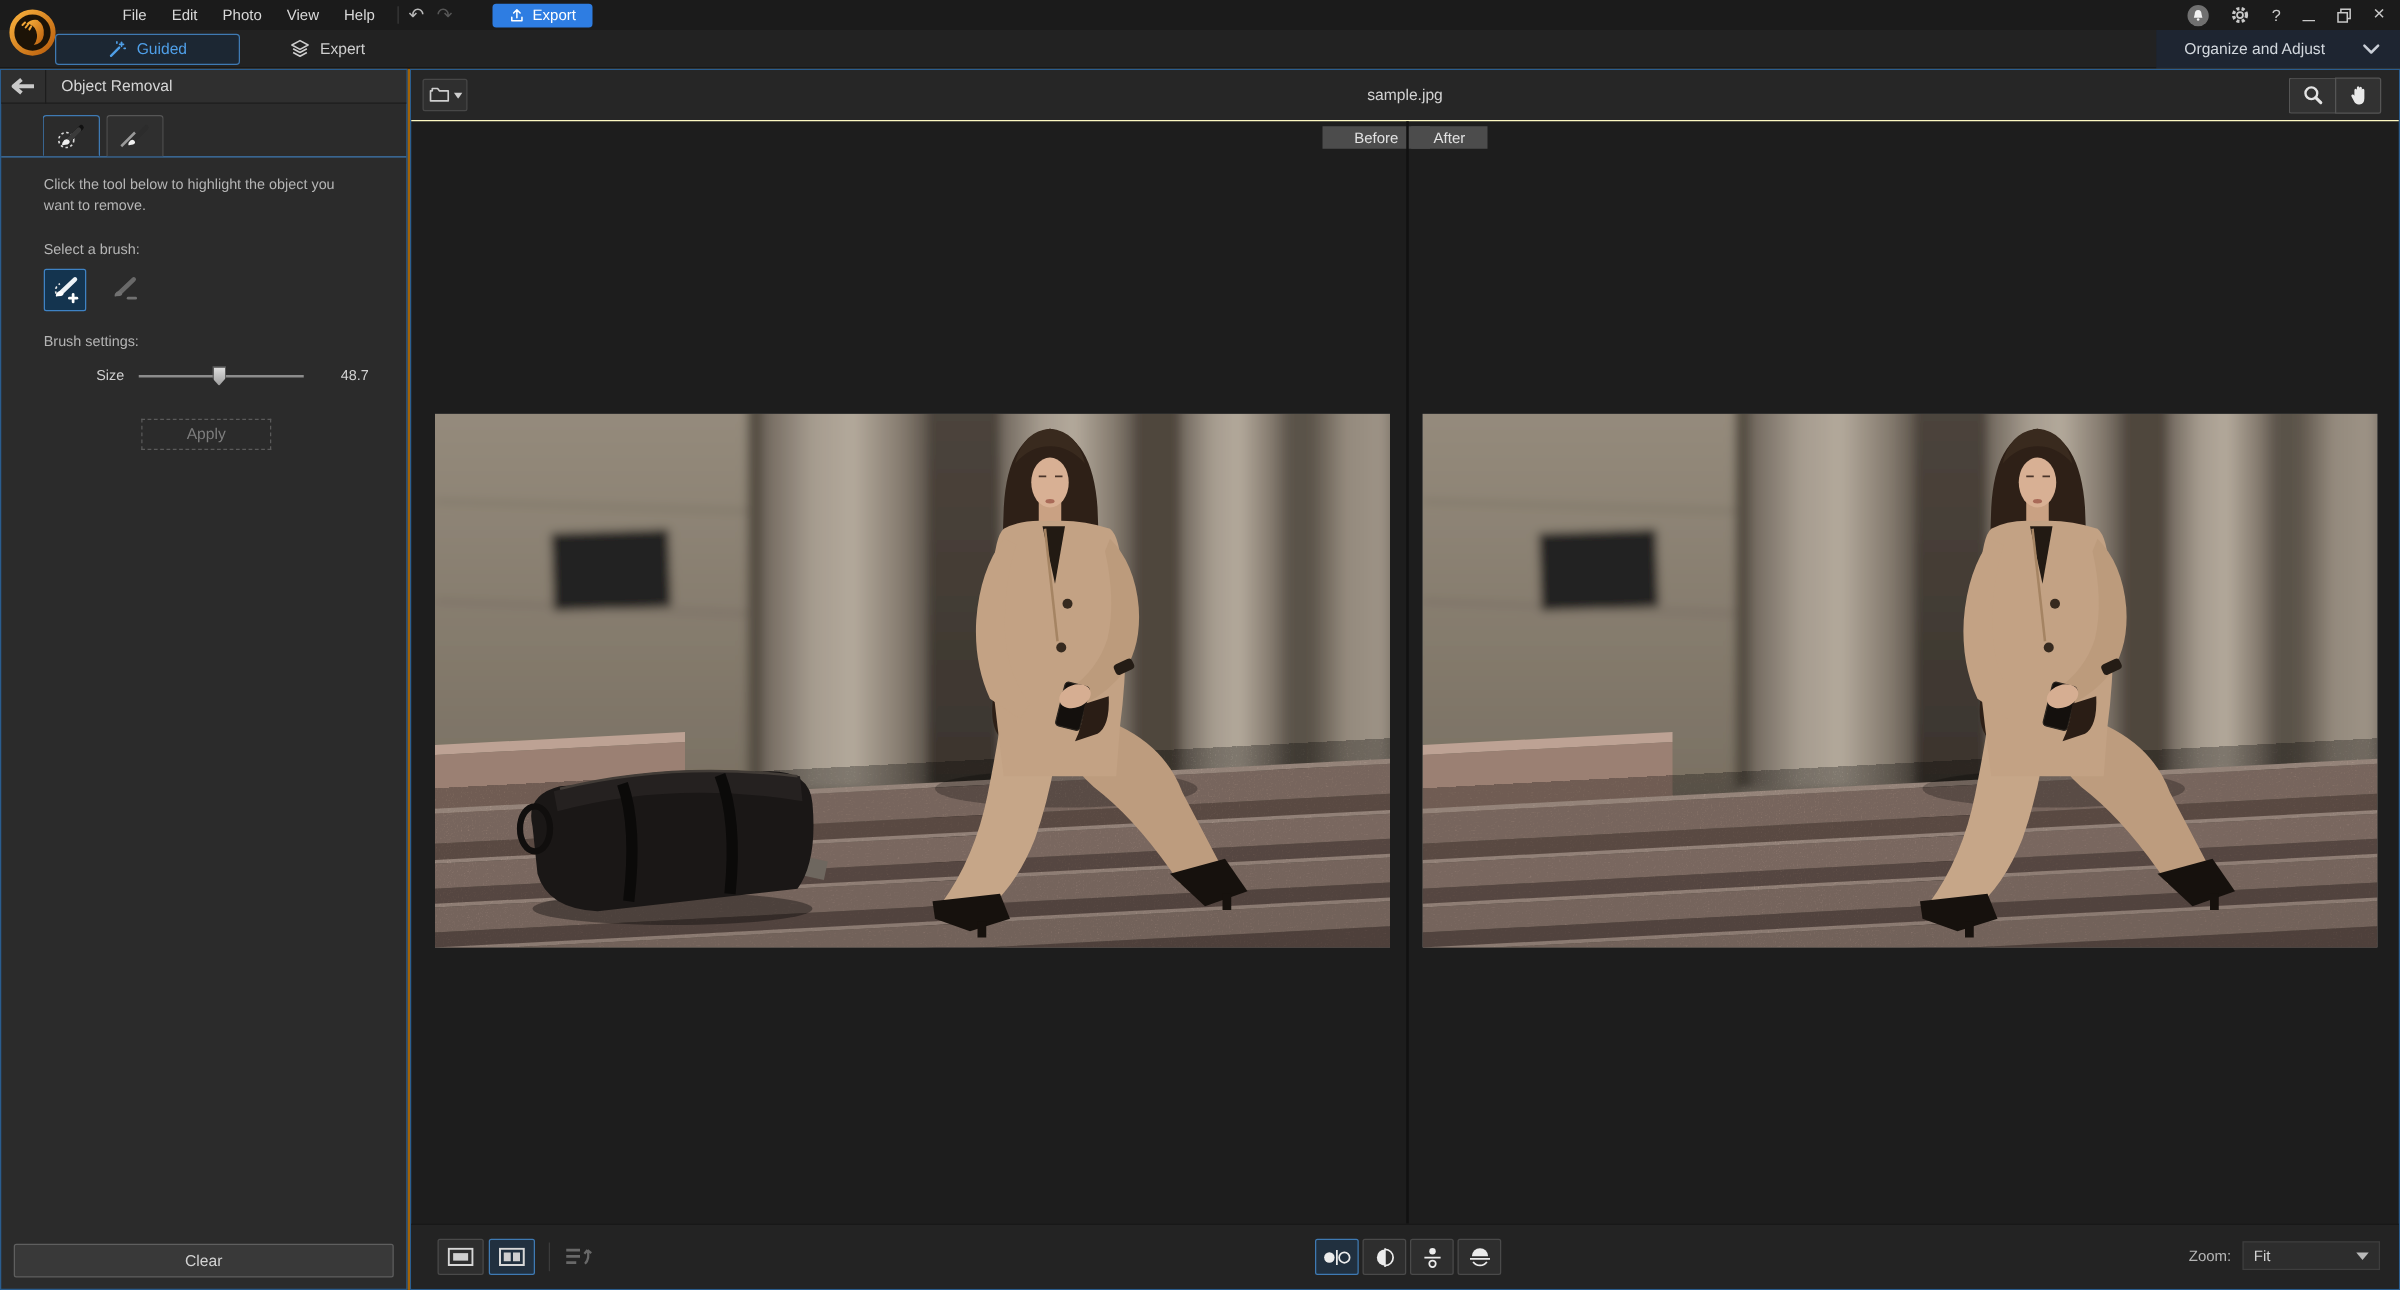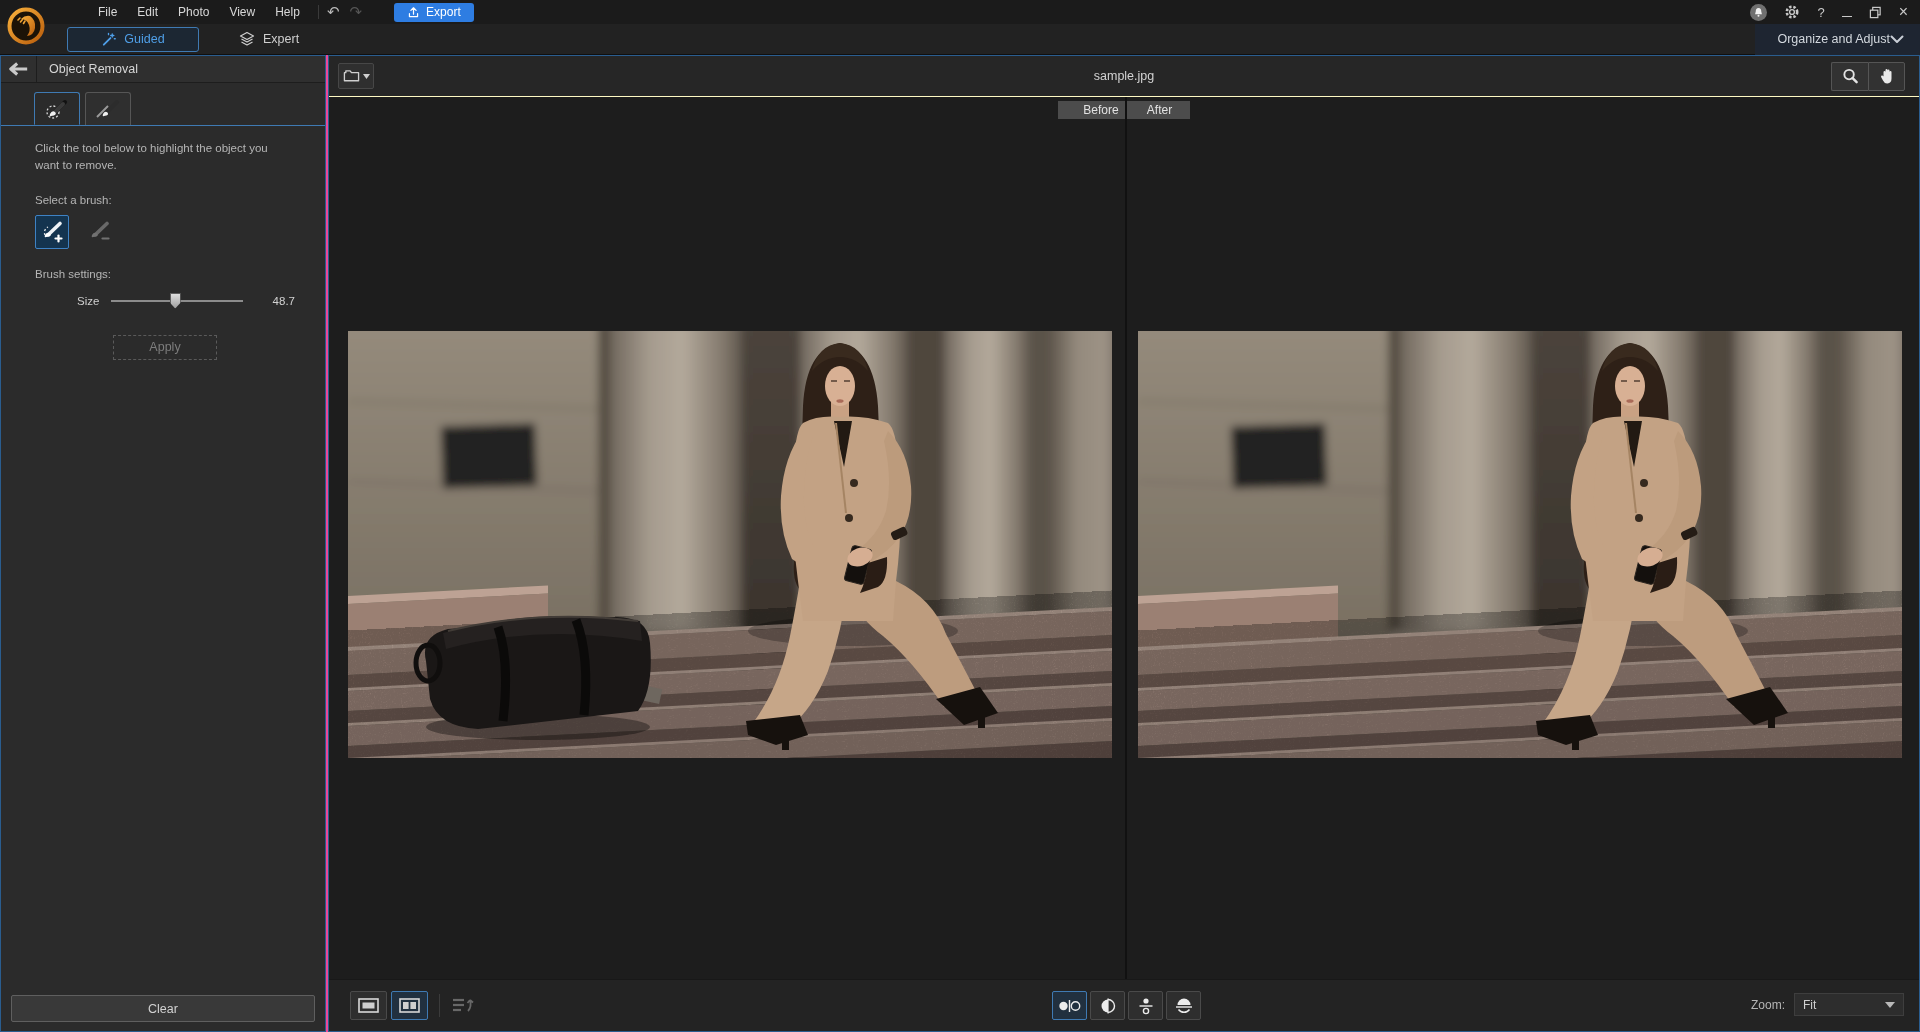--- a/index.html
+++ b/index.html
@@ -17,28 +17,28 @@
   .export-btn { margin-left:32px; background:#2e7de2; color:#fff; border:none; border-radius:3px;
     height:19px; padding:0 13px; font-size:12px; display:flex; align-items:center; gap:6px; cursor:pointer; }
   .win-controls { margin-left:auto; display:flex; align-items:center; gap:17px; padding-right:12px; }
   .bell-wrap { width:17px; height:17px; border-radius:50%; background:#707070; display:flex; align-items:center; justify-content:center; }
   .help-glyph { font-size:13px; color:#c9c9c9; }
   .min-glyph { width:10px; height:1px; background:#c9c9c9; margin-top:8px; }
   .close-glyph { font-size:16px; color:#c9c9c9; line-height:1; }
 
   
   .workspacebar { height:31px; background:#222222; display:flex; align-items:center; border-bottom:1px solid #0f0f0f; position:relative; }
-  .guided-btn { margin-left:67px; height:25px; width:132px; background:#1c2733; border:1px solid #3f7ab3; border-radius:3px;
+  .guided-btn { margin-left:44px; height:25px; width:148px; background:#1c2733; border:1px solid #3f7ab3; border-radius:3px;
     color:#4f9fe8; font-size:12.5px; display:flex; align-items:center; justify-content:center; gap:8px; cursor:pointer; }
   .expert-btn { margin-left:40px; height:25px; color:#cfcfcf; font-size:12.5px; display:flex; align-items:center; gap:8px; background:none; border:none; cursor:pointer; }
   .mode-selector { margin-left:auto; height:31px; background:#1e2531; color:#d3d8de; font-size:12.5px;
-    display:flex; align-items:center; padding:0 16px 0 22px; cursor:pointer; }
+    display:flex; align-items:center; gap:30px; padding:0 16px 0 22px; cursor:pointer; }
 
   
-  .main { position:absolute; top:55px; left:0; right:0; bottom:0; display:flex; gap:2px; background:#ec4899; }
+  .main { position:absolute; top:55px; left:0; right:0; bottom:0; display:flex; gap:2px; background:#a16207; }
 
   
   .side-panel { width:326px; background:#2b2b2b; border:1px solid #2a5d8f; display:flex; flex-direction:column; position:relative; }
   .panel-header { height:27px; display:flex; align-items:center; background:#2f2f2f; border-bottom:1px solid #1d1d1d; }
   .back-btn { width:36px; height:27px; display:flex; align-items:center; justify-content:center; border-right:1px solid #1d1d1d; background:none; border-top:none; border-left:none; border-bottom:none; cursor:pointer; }
   .panel-title { padding-left:12px; font-size:12.5px; color:#d6d6d6; }
   .tabs-row { display:flex; gap:5px; padding:9px 0 0 33px; border-bottom:1px solid #3f7ab3; }
   .tool-tab { width:46px; height:33px; background:#2f2f2f; border:1px solid #565656; border-bottom:none; border-radius:3px 3px 0 0;
     display:flex; align-items:center; justify-content:center; cursor:pointer; }
   .tool-tab.active { border:1px solid #3f7ab3; border-bottom:1px solid #2b2b2b; margin-bottom:-1px; background:#2b2b2b; }

